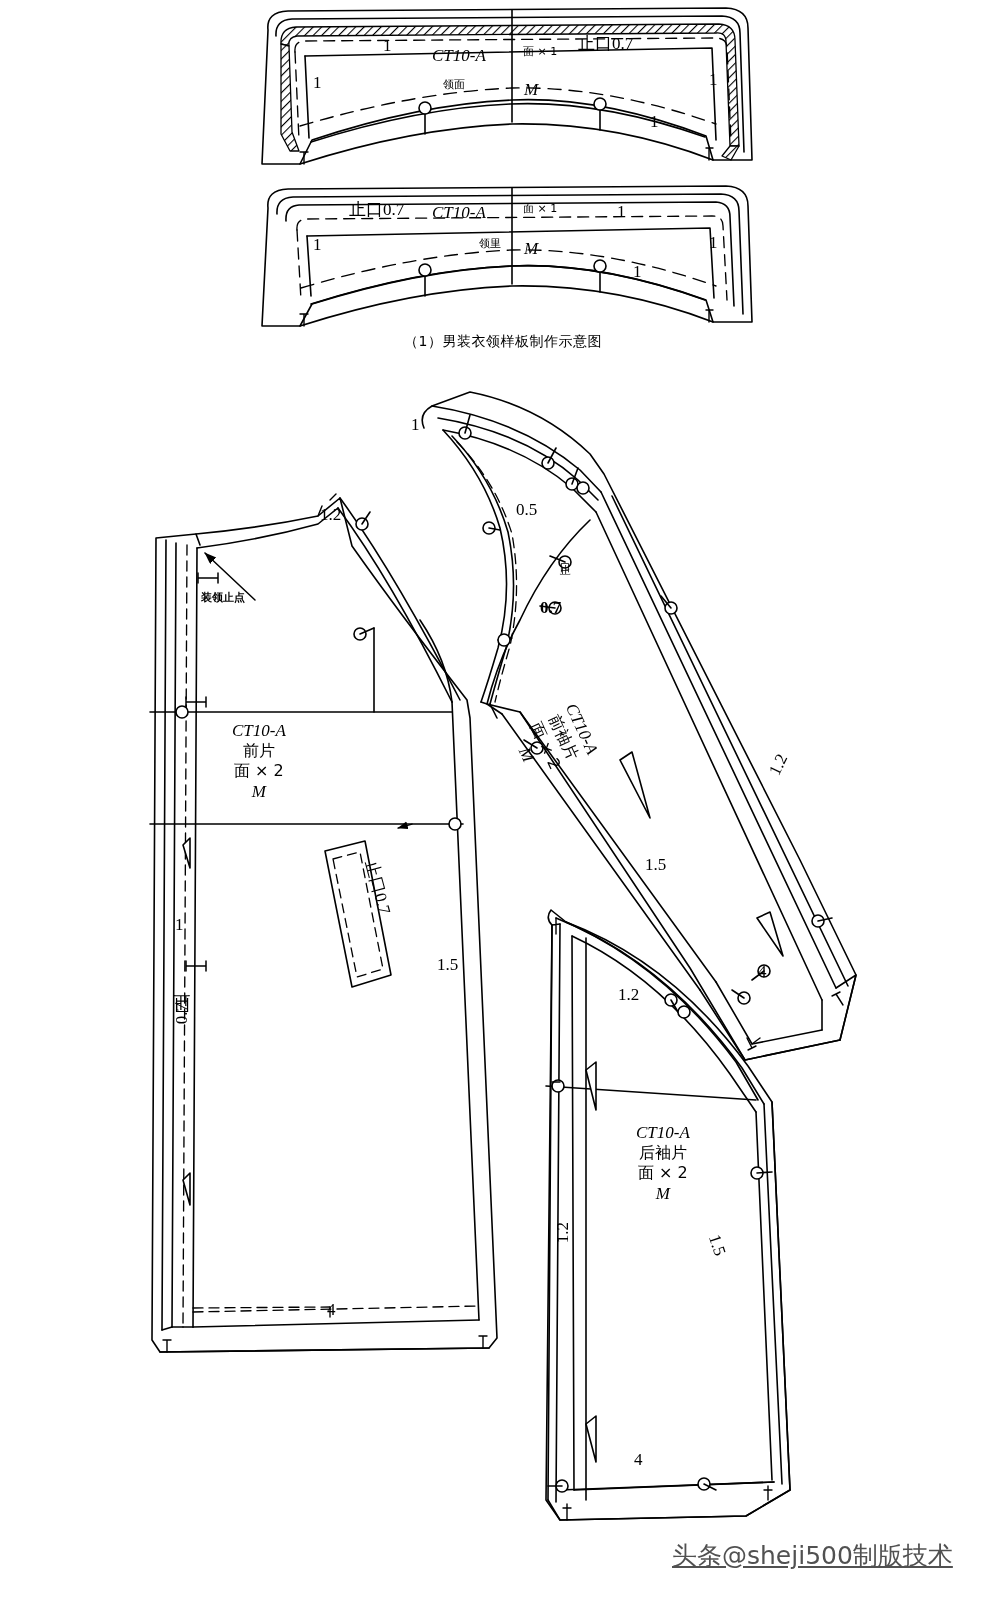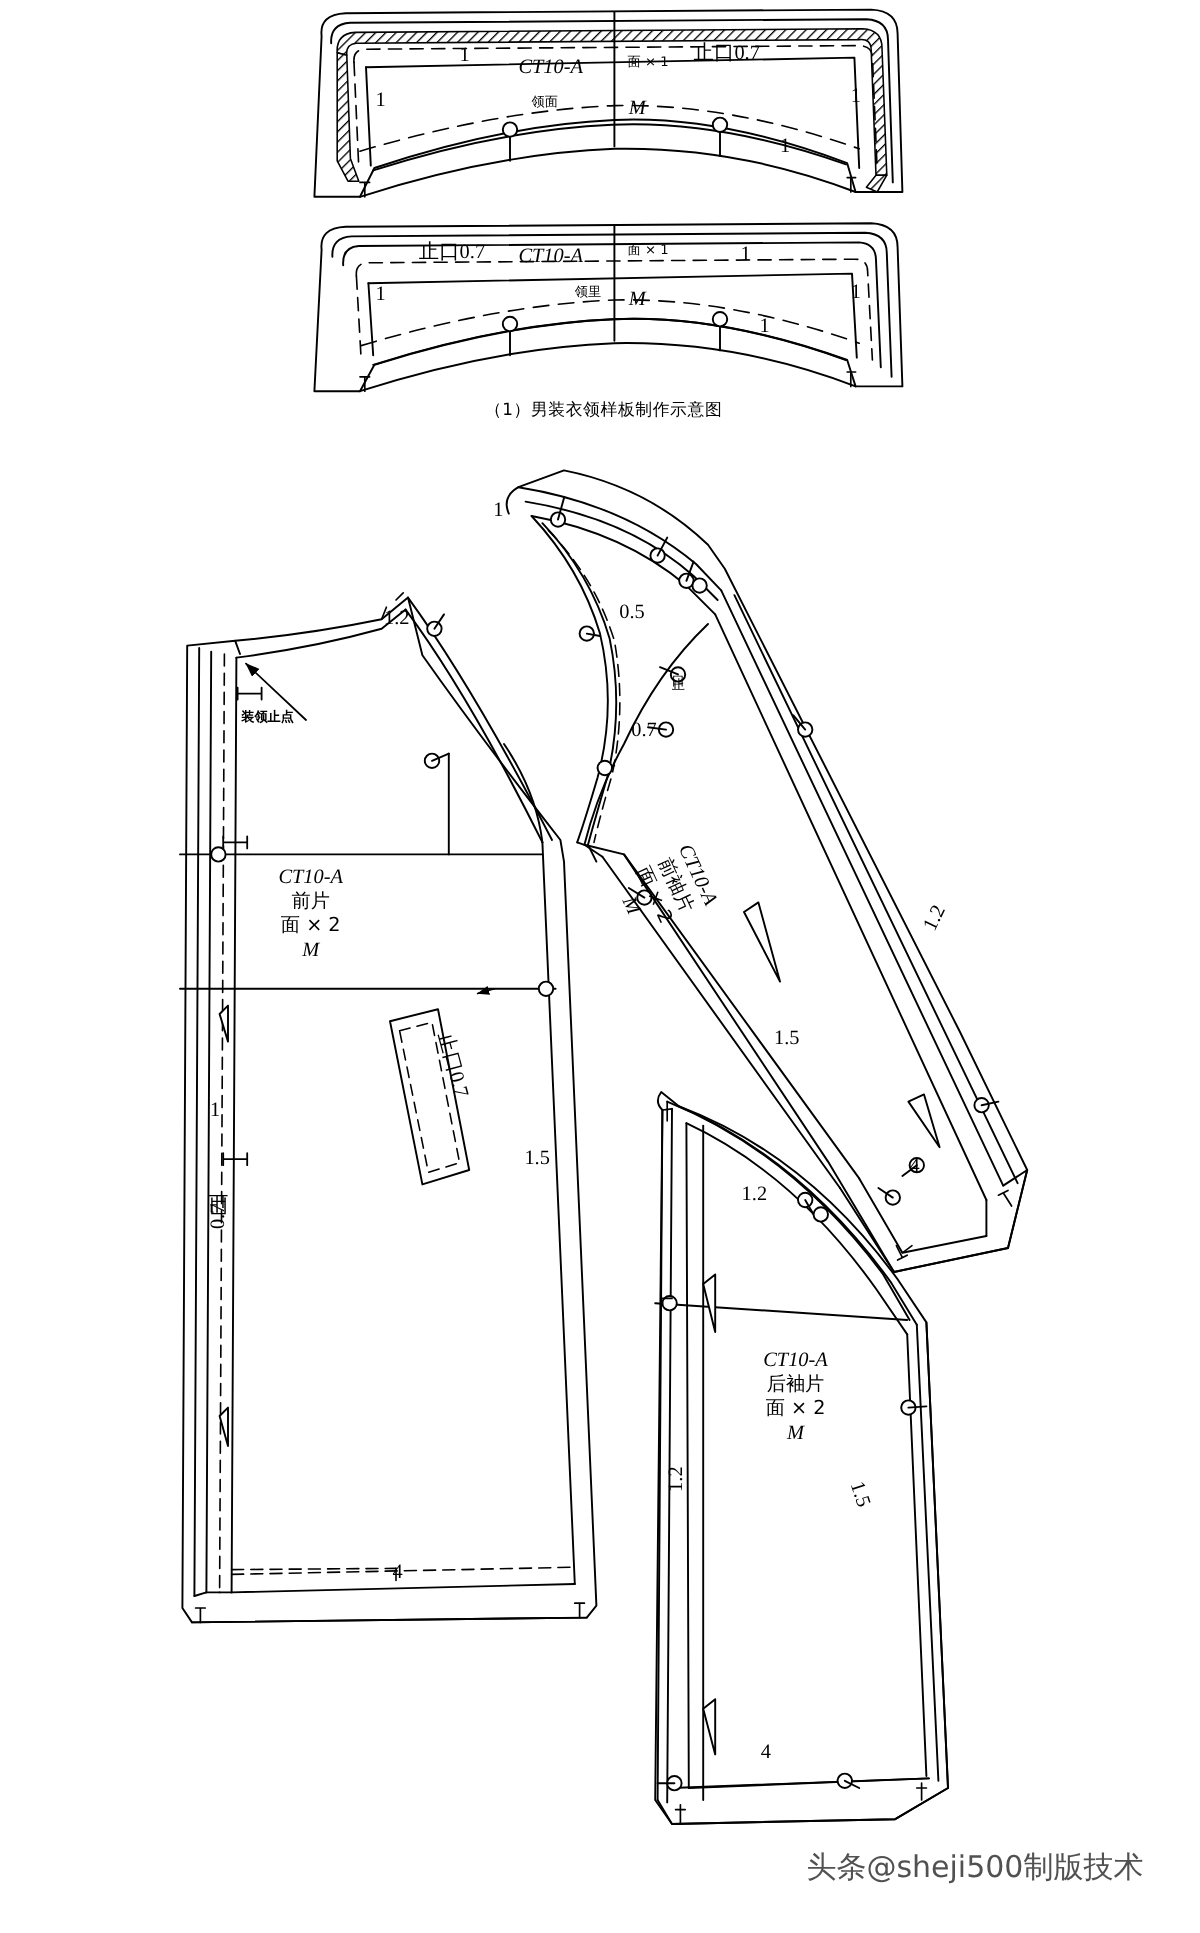--- a/index.html
+++ b/index.html
@@ -335,21 +335,21 @@
 </div>
 <div class="lbl num" style="left:175px;top:915px;">1</div>
 <div class="lbl num vtext" style="left:172px;top:1003px;transform:rotate(180deg);">止口0.7</div>
 <div class="lbl num" style="left:380px;top:858px;transform:rotate(75deg);transform-origin:left top;">止口0.7</div>
 <div class="lbl num" style="left:437px;top:955px;">1.5</div>
 <div class="lbl num" style="left:327px;top:1300px;">4</div>
 
 <div class="lbl num" style="left:411px;top:415px;">1</div>
 <div class="lbl num" style="left:516px;top:500px;">0.5</div>
 <div class="lbl cn vtext" style="left:558px;top:555px;">止口</div>
-<div class="lbl num" style="left:526px;top:598px;">0.7</div>
+<div class="lbl num" style="left:540px;top:598px;font-weight:bold;">0.7</div>
 <div class="blockttl" style="position:absolute;left:580px;top:700px;transform:rotate(65deg);transform-origin:left top;">
   <div class="code">CT10-A</div>
   <div class="cnl">前袖片</div>
   <div class="cnl">面 × 2</div>
   <div class="mitalic">M</div>
 </div>
 <div class="lbl num" style="left:765px;top:770px;transform:rotate(-64deg);transform-origin:left top;">1.2</div>
 <div class="lbl num" style="left:645px;top:855px;">1.5</div>
 <div class="lbl num" style="left:758px;top:962px;">4</div>
 
@@ -358,15 +358,15 @@
   <div class="code">CT10-A</div>
   <div class="cnl">后袖片</div>
   <div class="cnl">面 × 2</div>
   <div class="mitalic">M</div>
 </div>
 <div class="lbl num vtext" style="left:553px;top:1222px;transform:rotate(180deg);">1.2</div>
 <div class="lbl num" style="left:723px;top:1232px;transform:rotate(72deg);transform-origin:left top;">1.5</div>
 <div class="lbl num" style="left:634px;top:1450px;">4</div>
 
 
-<div class="watermark" style="left:672px;top:1539px;">头条@sheji500制版技术</div>
+<div class="watermark" style="left:672px;top:1539px;text-decoration:underline;">头条@sheji500制版技术</div>
 
 </div>
 
 </body></html>

